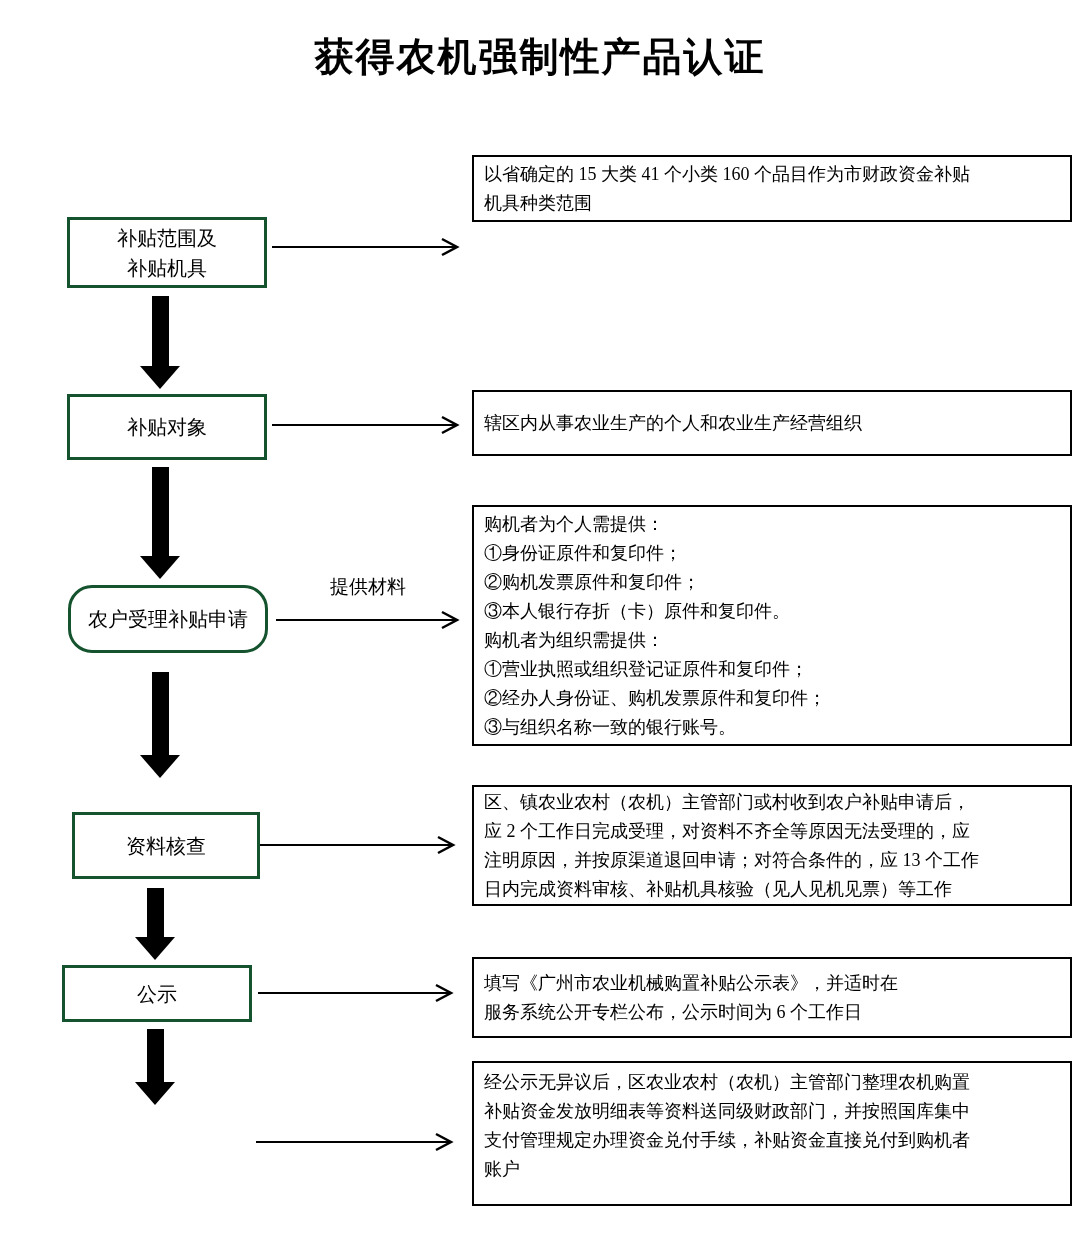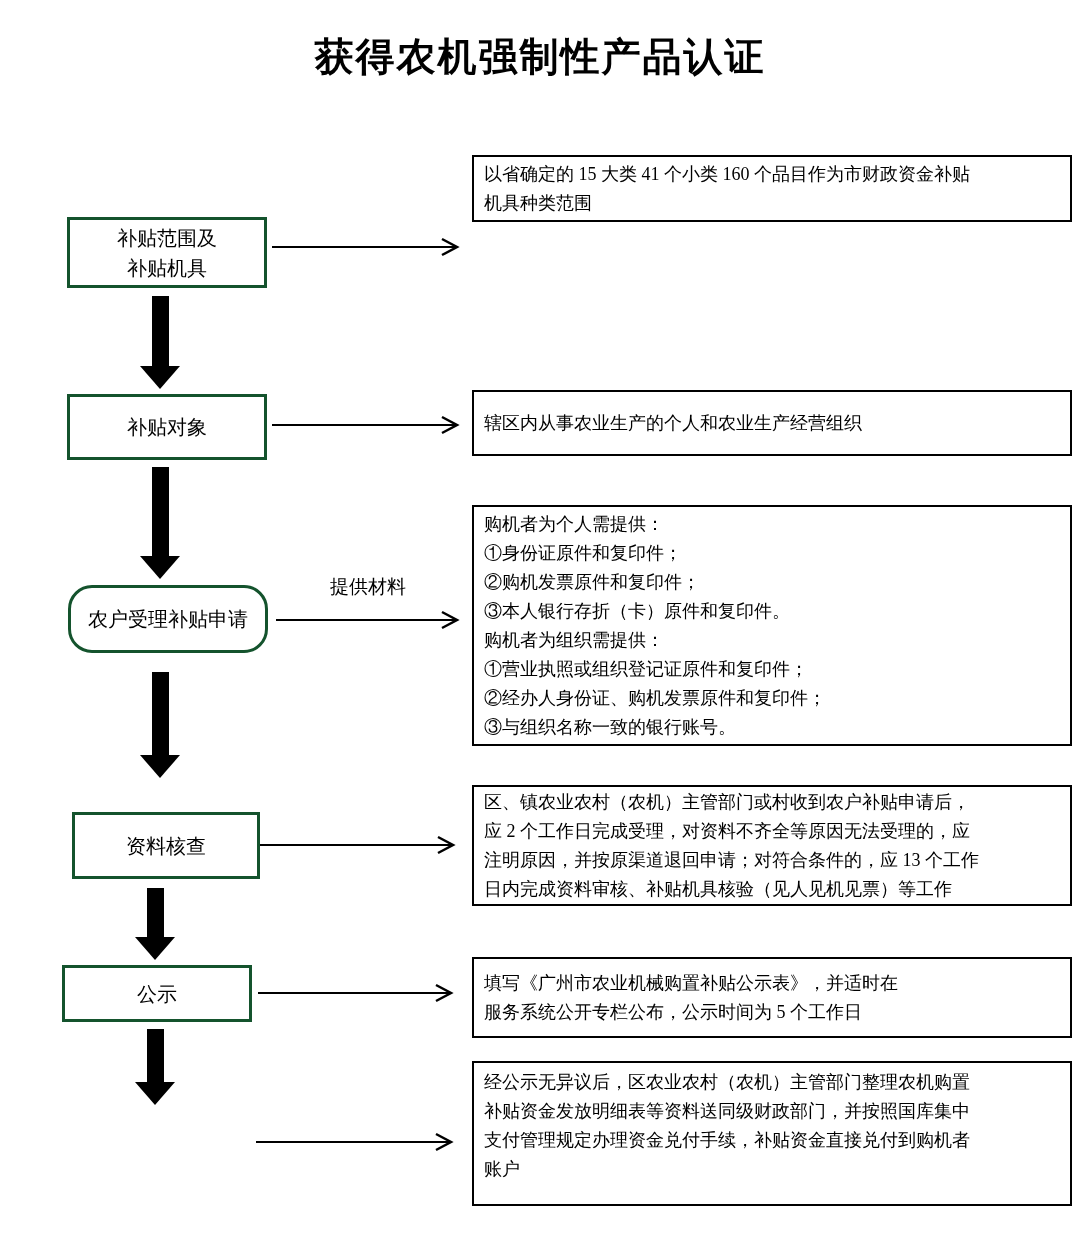--- a/index.html
+++ b/index.html
@@ -187,21 +187,21 @@
 
   <div class="detail-box" style="top:785px; height:121px;">
     <span class="detail-text">区、镇农业农村（农机）主管部门或村收到农户补贴申请后，
 应 2 个工作日完成受理，对资料不齐全等原因无法受理的，应
 注明原因，并按原渠道退回申请；对符合条件的，应 13 个工作
 日内完成资料审核、补贴机具核验（见人见机见票）等工作</span>
   </div>
 
   <div class="detail-box" style="top:957px; height:81px;">
     <span class="detail-text">填写《广州市农业机械购置补贴公示表》，并适时在
-服务系统公开专栏公布，公示时间为 5 个工作日</span>
+服务系统公开专栏公布，公示时间为 6 个工作日</span>
   </div>
 
   <div class="detail-box" style="top:1061px; height:145px; align-items:flex-start;">
     <span class="detail-text">经公示无异议后，区农业农村（农机）主管部门整理农机购置
 补贴资金发放明细表等资料送同级财政部门，并按照国库集中
 支付管理规定办理资金兑付手续，补贴资金直接兑付到购机者
 账户</span>
   </div>
 
 </div>

